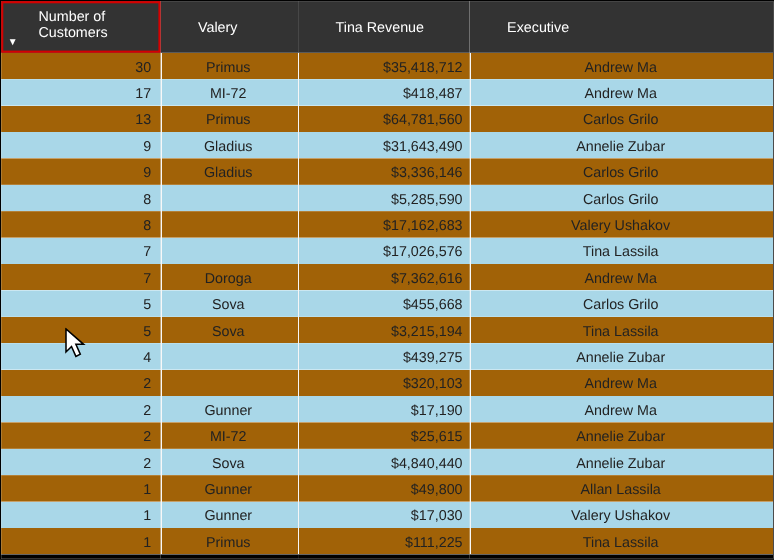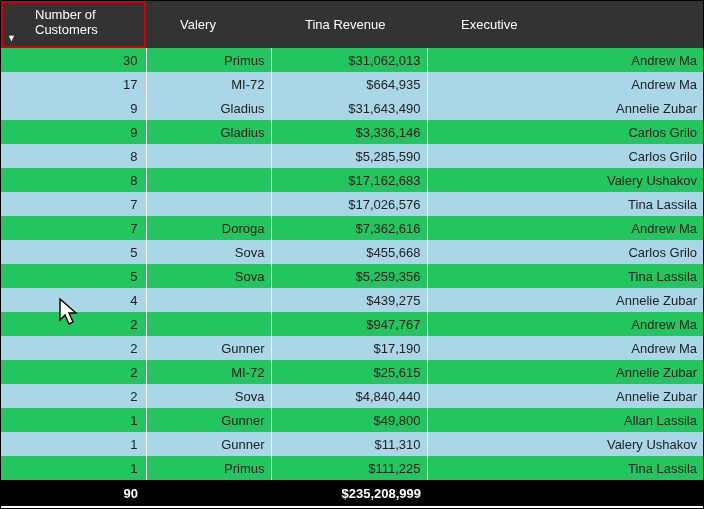--- a/index.html
+++ b/index.html
@@ -52,23 +52,23 @@
   }
   tbody td {
     padding: 4px 6px;
     height: 24px;
     color: #222;
     border: 0;
     white-space: nowrap;
     overflow: hidden;
   }
   tbody tr.alt { background: #a9d7e8; }
-  tbody tr.norm { background: #22c55e; }
+  tbody tr.norm { background: #a16207; }
   td.num { text-align: right; padding-right: 8px; }
-  td.txt { text-align: right; padding-left: 4px; }
+  td.txt { text-align: center; padding-left: 4px; }
   td.rev { text-align: right; padding-right: 6px; }
   .cell-border-left { border-left: 1px solid rgba(0,0,0,0.04); }
   tfoot tr {
     background: #000;
     color: #fff;
     font-weight: 600;
   }
   tfoot td {
     padding: 5px 6px;
     height: 26px;
@@ -106,28 +106,34 @@
       </th>
       <th>
         <span class="hlabel">Executive</span>
       </th>
     </tr>
   </thead>
   <tbody>
         <tr class="norm">
           <td class="num">30</td>
           <td class="txt cell-border-left">Primus</td>
-          <td class="rev cell-border-left">$31,062,013</td>
+          <td class="rev cell-border-left">$35,418,712</td>
           <td class="txt cell-border-left">Andrew Ma</td>
         </tr>
         <tr class="alt">
           <td class="num">17</td>
           <td class="txt cell-border-left">MI-72</td>
-          <td class="rev cell-border-left">$664,935</td>
-          <td class="txt cell-border-left">Andrew Ma</td>
+          <td class="rev cell-border-left">$418,487</td>
+          <td class="txt cell-border-left">Andrew Ma</td>
+        </tr>
+        <tr class="norm">
+          <td class="num">13</td>
+          <td class="txt cell-border-left">Primus</td>
+          <td class="rev cell-border-left">$64,781,560</td>
+          <td class="txt cell-border-left">Carlos Grilo</td>
         </tr>
         <tr class="alt">
           <td class="num">9</td>
           <td class="txt cell-border-left">Gladius</td>
           <td class="rev cell-border-left">$31,643,490</td>
           <td class="txt cell-border-left">Annelie Zubar</td>
         </tr>
         <tr class="norm">
           <td class="num">9</td>
           <td class="txt cell-border-left">Gladius</td>
@@ -160,33 +166,33 @@
         </tr>
         <tr class="alt">
           <td class="num">5</td>
           <td class="txt cell-border-left">Sova</td>
           <td class="rev cell-border-left">$455,668</td>
           <td class="txt cell-border-left">Carlos Grilo</td>
         </tr>
         <tr class="norm">
           <td class="num">5</td>
           <td class="txt cell-border-left">Sova</td>
-          <td class="rev cell-border-left">$5,259,356</td>
+          <td class="rev cell-border-left">$3,215,194</td>
           <td class="txt cell-border-left">Tina Lassila</td>
         </tr>
         <tr class="alt">
           <td class="num">4</td>
           <td class="txt cell-border-left"></td>
           <td class="rev cell-border-left">$439,275</td>
           <td class="txt cell-border-left">Annelie Zubar</td>
         </tr>
         <tr class="norm">
           <td class="num">2</td>
           <td class="txt cell-border-left"></td>
-          <td class="rev cell-border-left">$947,767</td>
+          <td class="rev cell-border-left">$320,103</td>
           <td class="txt cell-border-left">Andrew Ma</td>
         </tr>
         <tr class="alt">
           <td class="num">2</td>
           <td class="txt cell-border-left">Gunner</td>
           <td class="rev cell-border-left">$17,190</td>
           <td class="txt cell-border-left">Andrew Ma</td>
         </tr>
         <tr class="norm">
           <td class="num">2</td>
@@ -202,21 +208,21 @@
         </tr>
         <tr class="norm">
           <td class="num">1</td>
           <td class="txt cell-border-left">Gunner</td>
           <td class="rev cell-border-left">$49,800</td>
           <td class="txt cell-border-left">Allan Lassila</td>
         </tr>
         <tr class="alt">
           <td class="num">1</td>
           <td class="txt cell-border-left">Gunner</td>
-          <td class="rev cell-border-left">$11,310</td>
+          <td class="rev cell-border-left">$17,030</td>
           <td class="txt cell-border-left">Valery Ushakov</td>
         </tr>
         <tr class="norm">
           <td class="num">1</td>
           <td class="txt cell-border-left">Primus</td>
           <td class="rev cell-border-left">$111,225</td>
           <td class="txt cell-border-left">Tina Lassila</td>
         </tr>
       </tbody>
   <tfoot>

